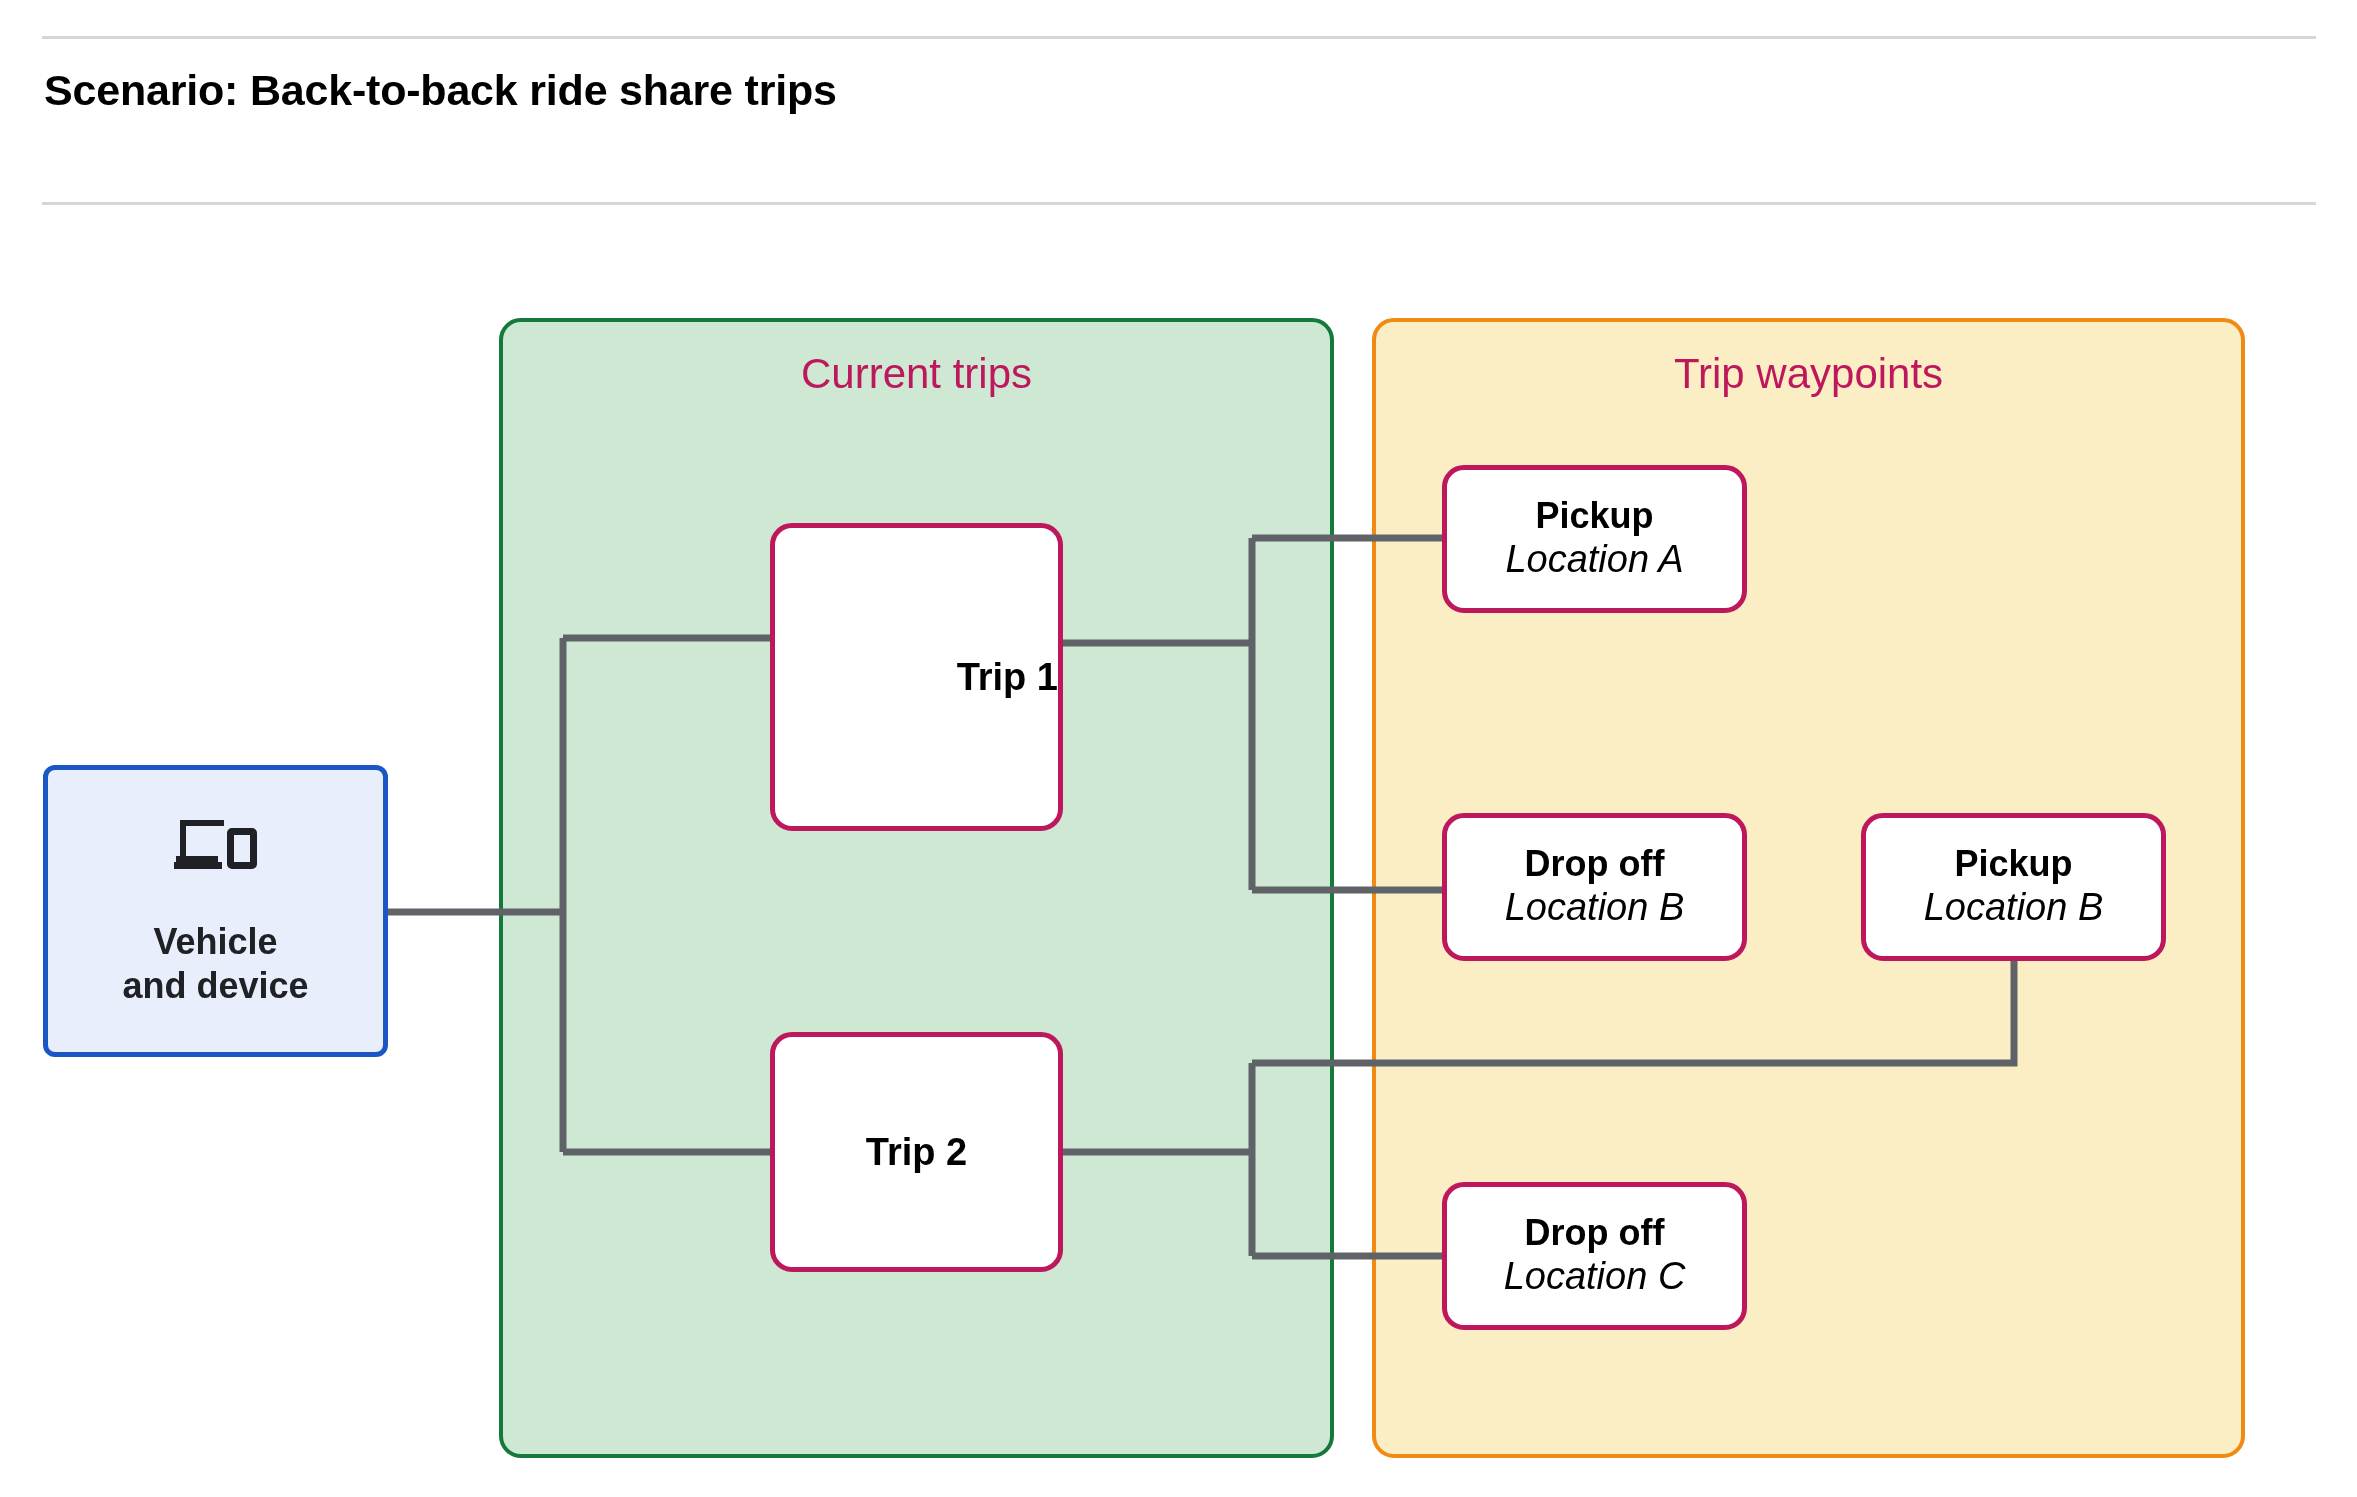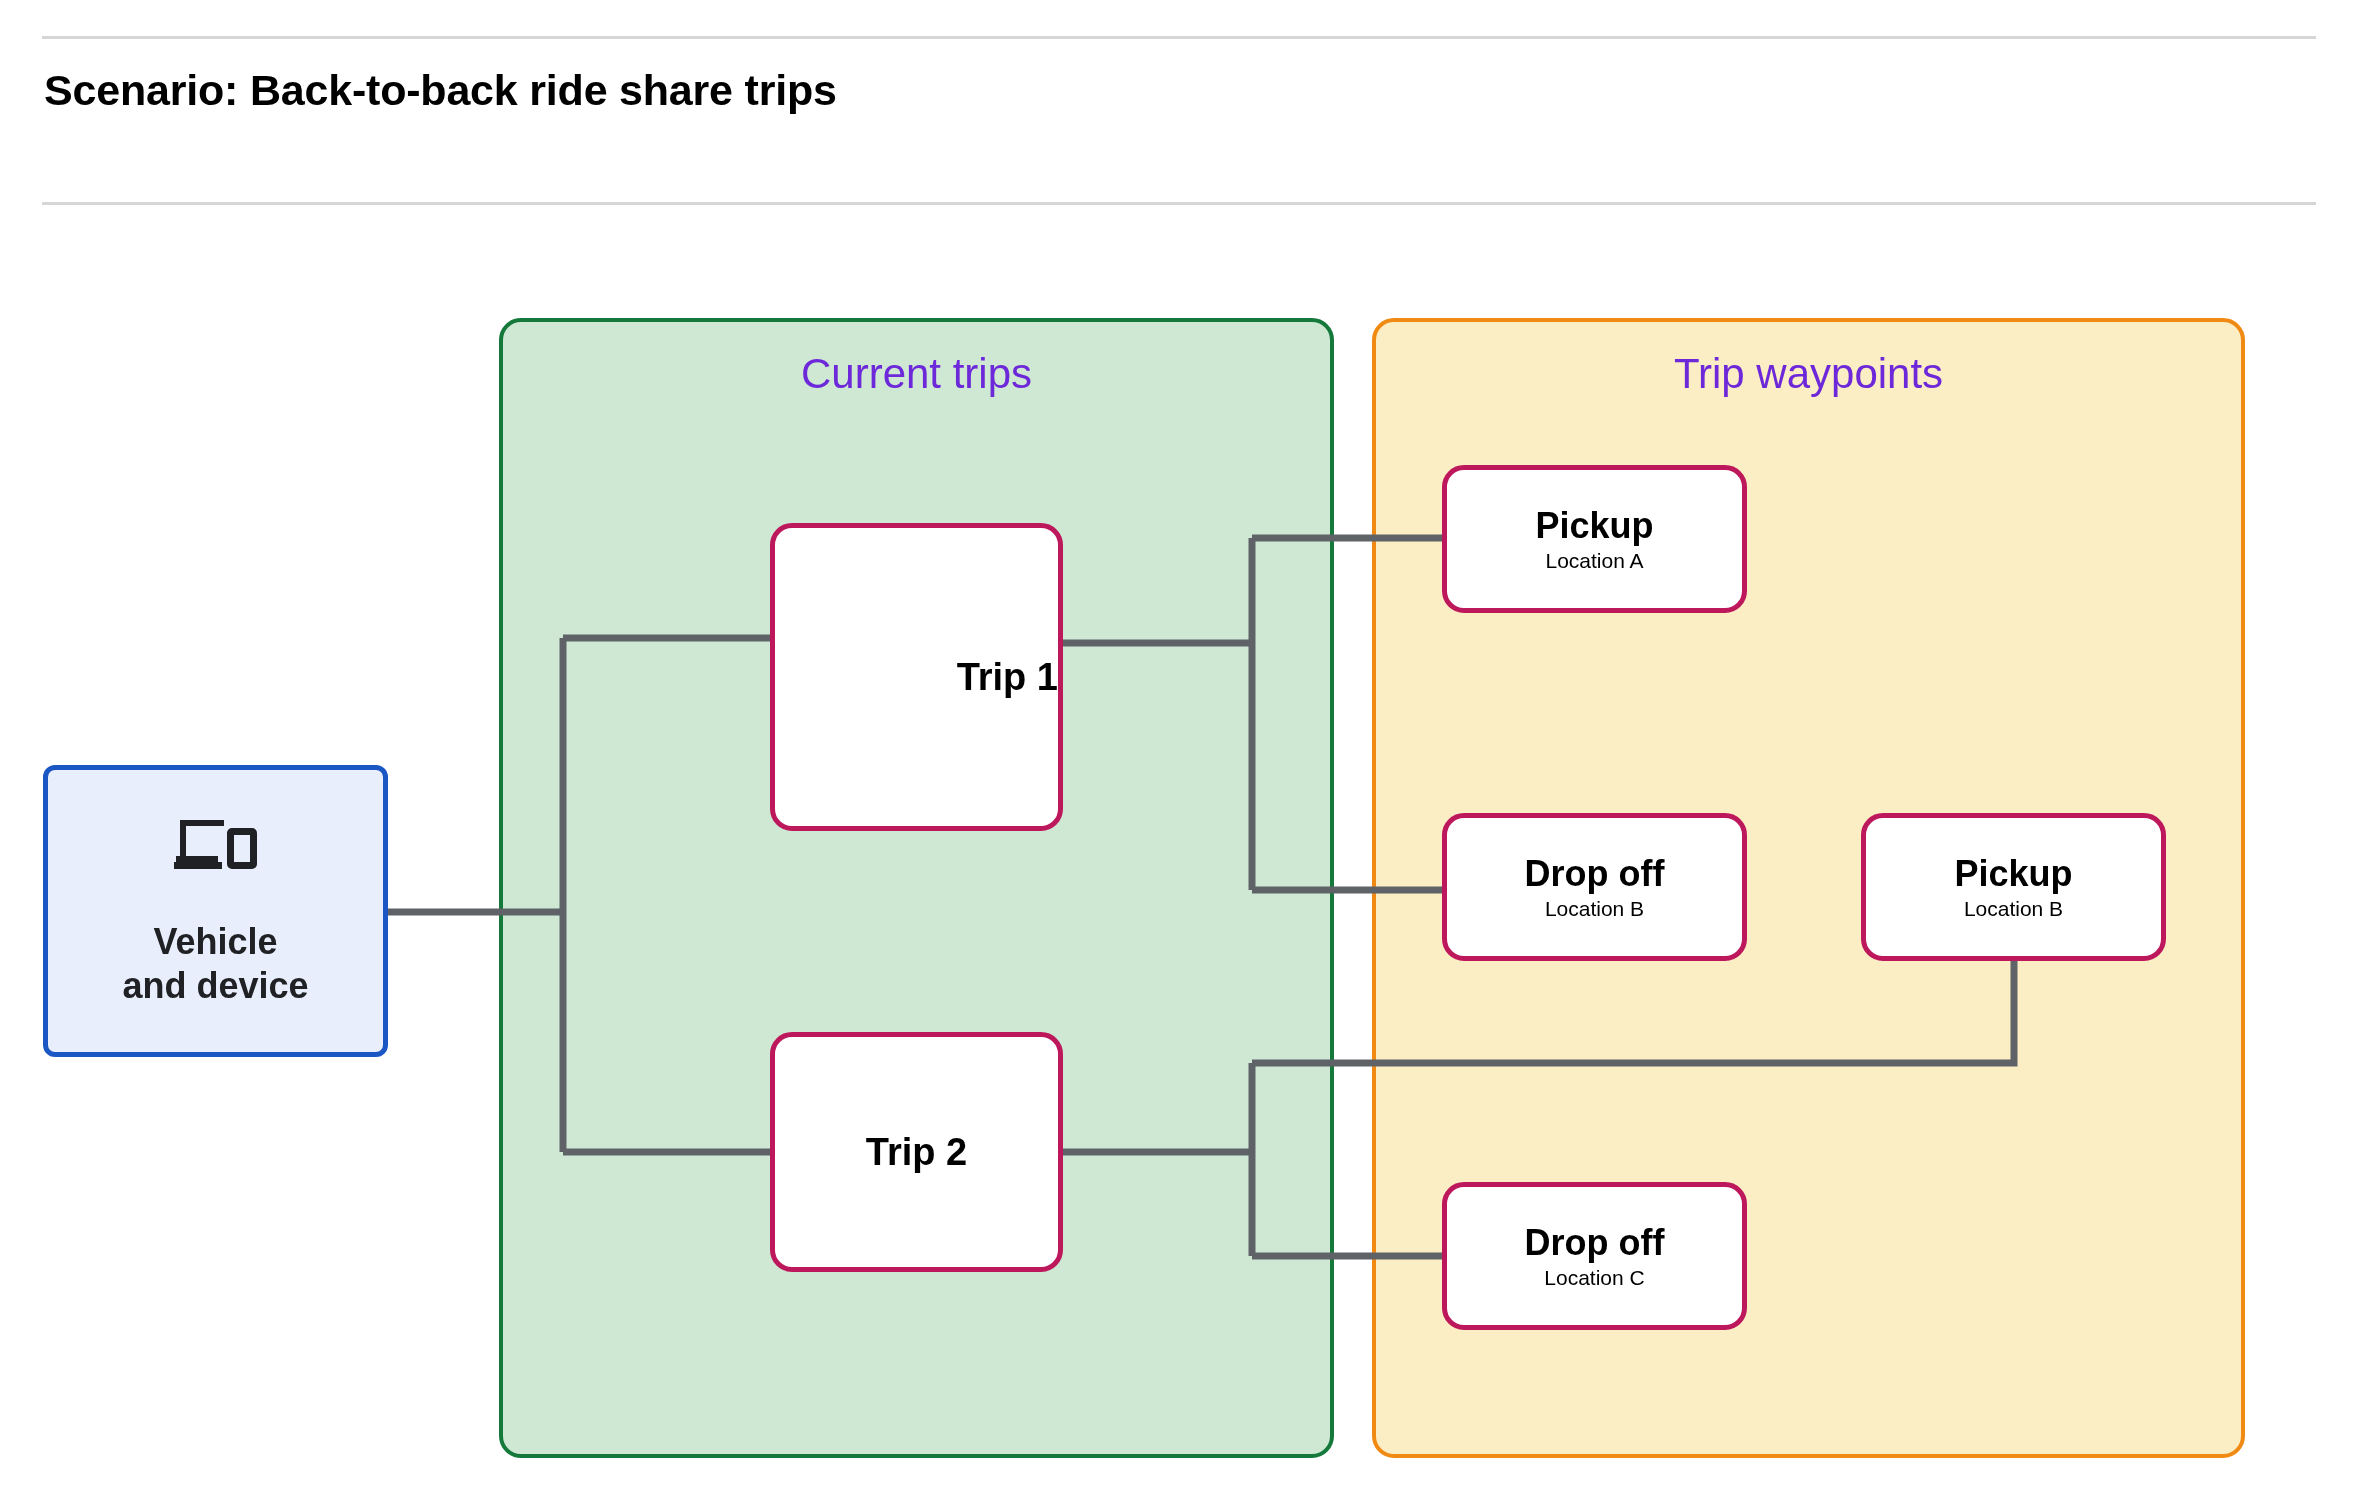--- a/index.html
+++ b/index.html
@@ -87,21 +87,21 @@
     border: 4px solid #f08a13;
   }
   .group-title {
     position: absolute;
     left: 0;
     right: 0;
     top: 28px;
     text-align: center;
     font-size: 42px;
     font-weight: 400;
-    color: #6d28d9;
+    color: #be185d;
     white-space: pre;
   }
 
   
   .node {
     position: absolute;
     box-sizing: border-box;
     background: #ffffff;
     border: 5px solid #be185d;
     border-radius: 22px;
@@ -112,25 +112,26 @@
     text-align: center;
   }
   .node-title {
     font-size: 36px;
     font-weight: 700;
     color: #000000;
     line-height: 1.18;
     white-space: pre;
   }
   .node-sub {
-    font-size: 21px;
+    font-size: 38px;
     font-weight: 400;
     color: #000000;
     line-height: 1.2;
     white-space: pre;
+    font-style: italic;
   }
 
   
   #node-trip-1 { left: 770px; top: 523px; width: 293px; height: 308px; align-items: flex-end; }
   #node-trip-2 { left: 770px; top: 1032px; width: 293px; height: 240px; text-align: center; }
   #node-trip-1 .node-title, #node-trip-2 .node-title { font-size: 38px; font-weight: 700; }
 
   
   #node-pickup-a   { left: 1442px; top: 465px;  width: 305px; height: 148px; }
   #node-dropoff-b  { left: 1442px; top: 813px;  width: 305px; height: 148px; }

